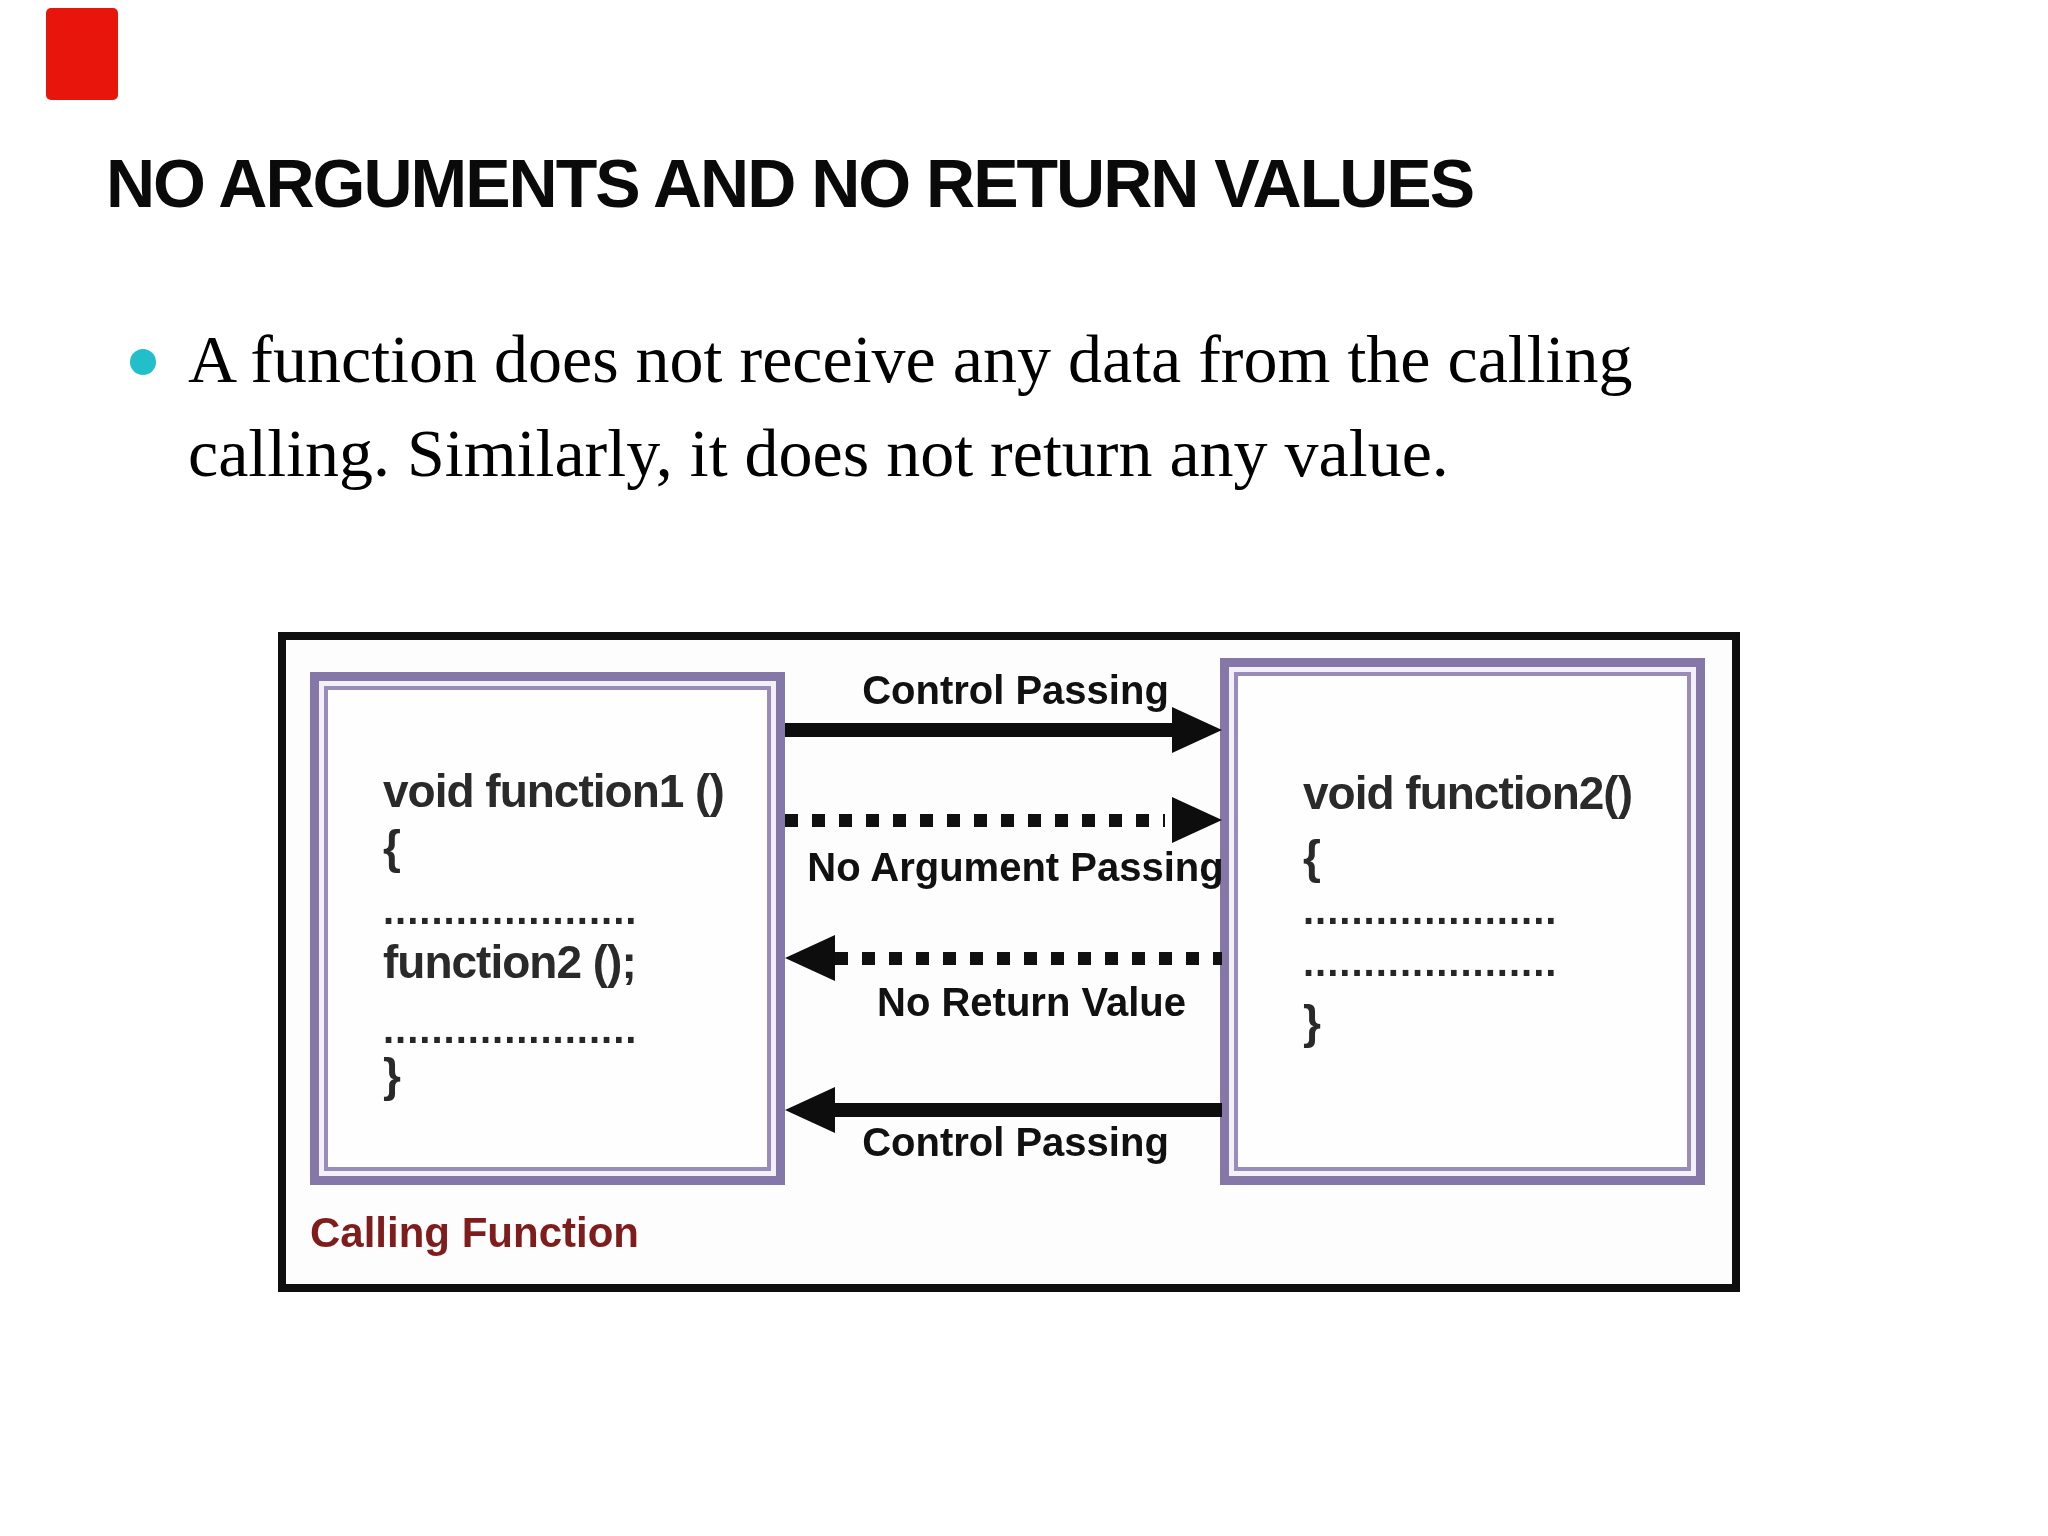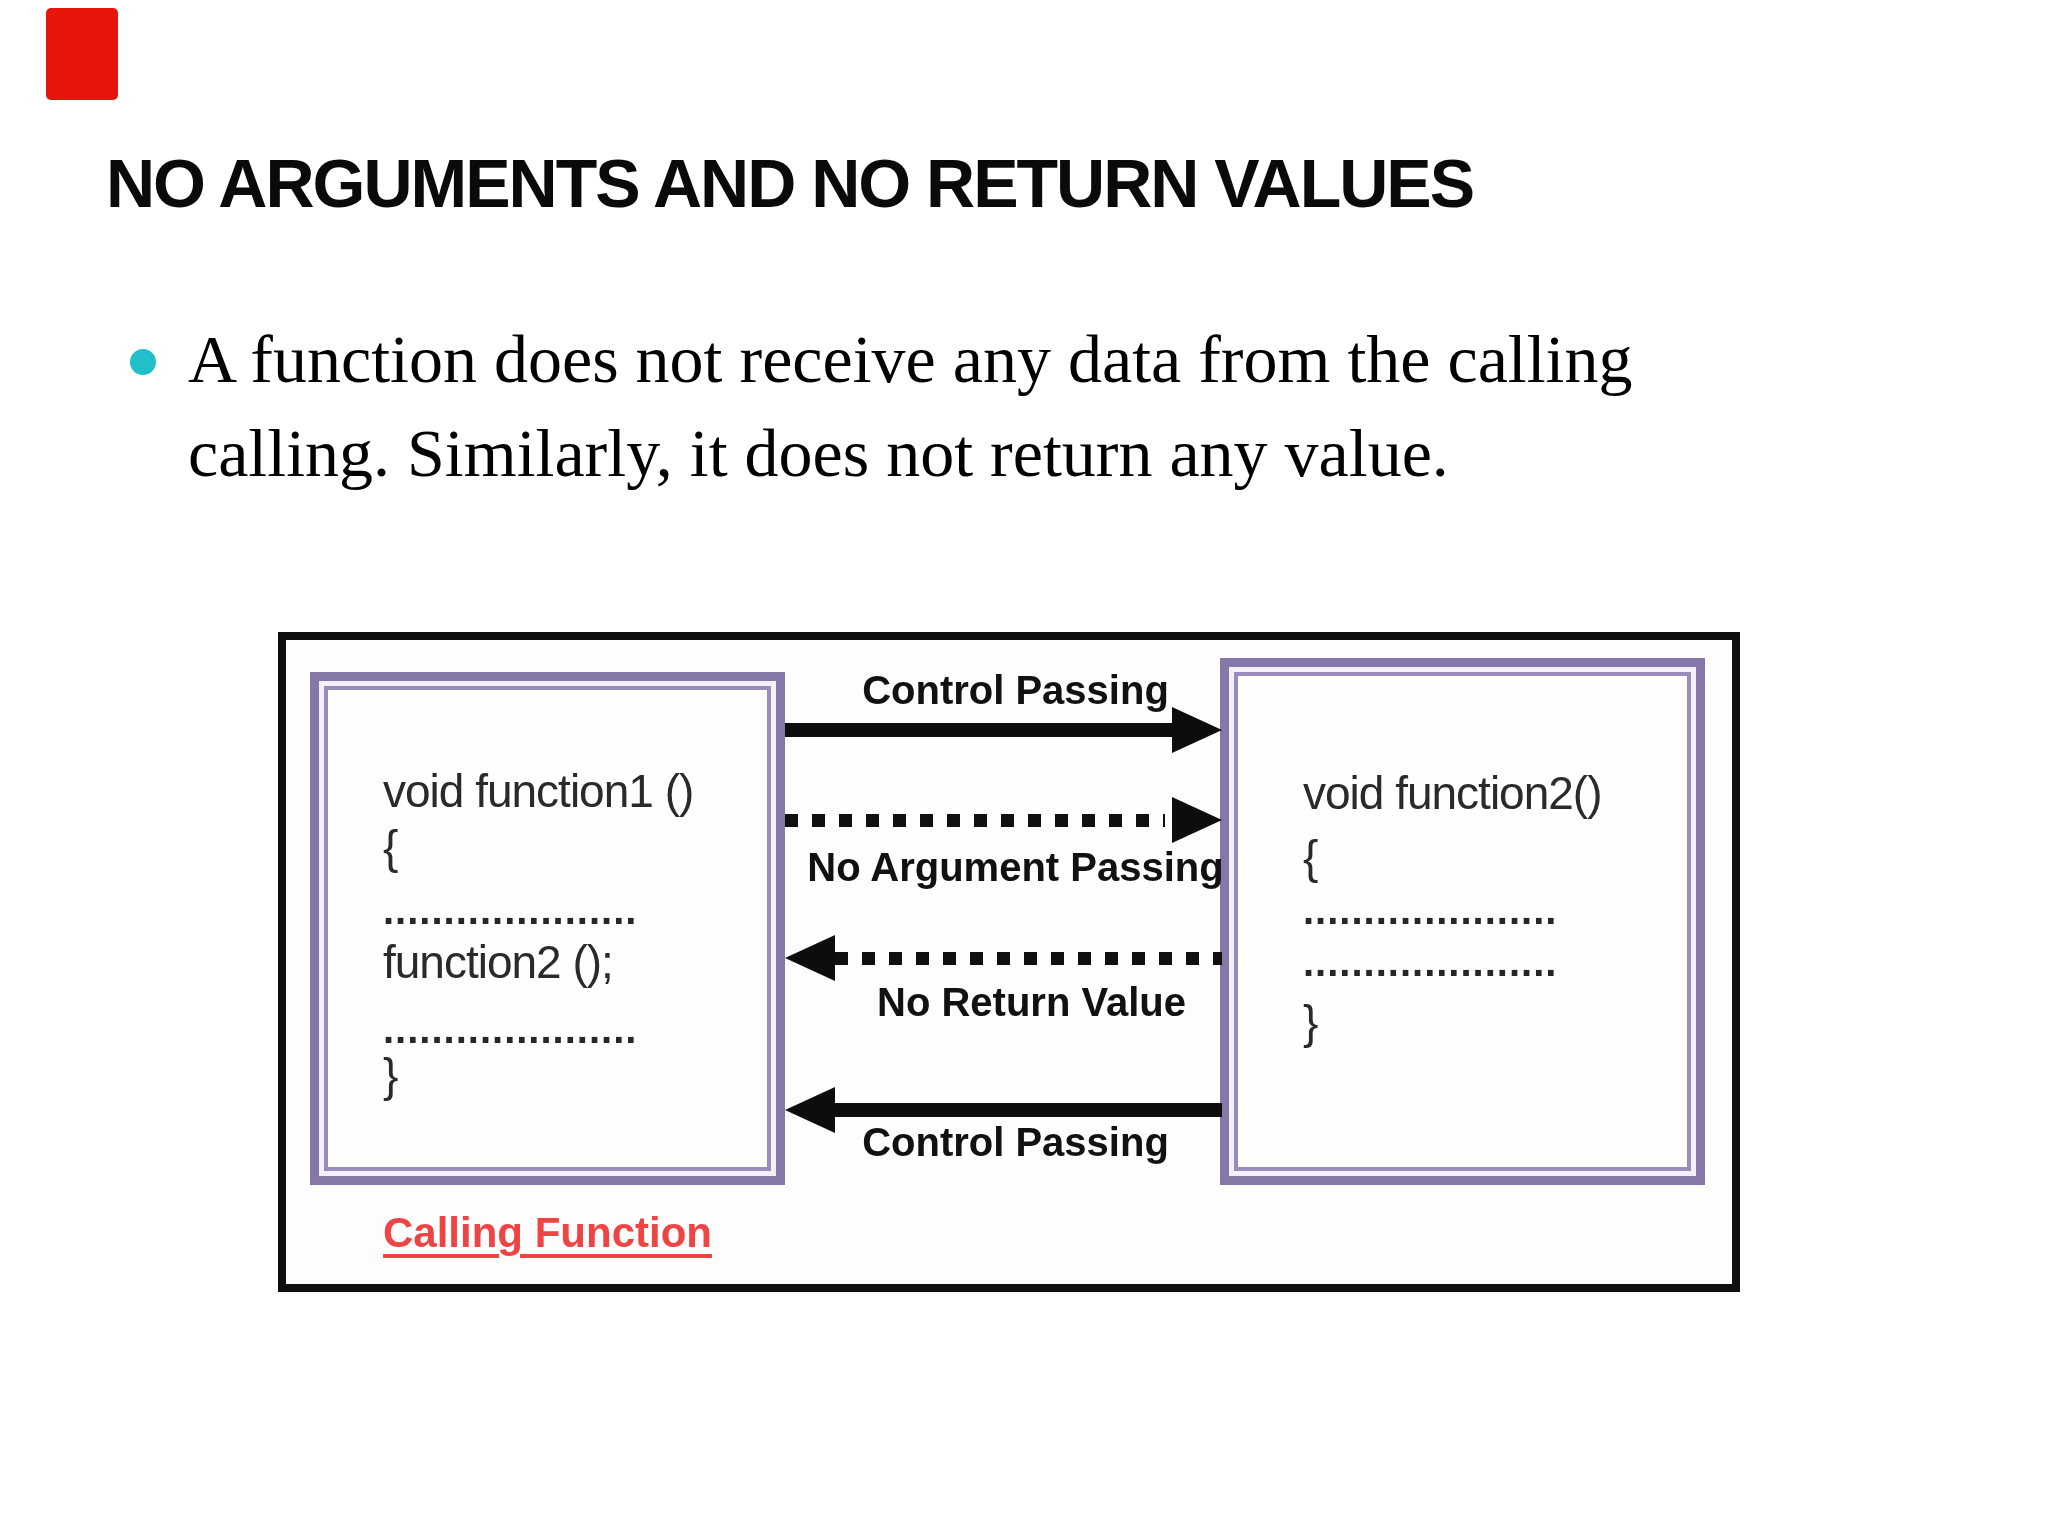--- a/index.html
+++ b/index.html
@@ -20,21 +20,21 @@
   .diagram{position:absolute;left:278px;top:632px;width:1462px;height:660px;
            border:8px solid #0f0f0f;background:#fdfdfd;box-sizing:border-box;}
 
   
   .pbox{position:absolute;border:9px solid #8577a8;background:#f3f0f8;box-sizing:border-box;}
   .pbox-inner{position:absolute;left:5px;top:5px;right:5px;bottom:5px;
               border:4px solid #9a8cba;background:#fefefe;}
   .pbox.left{left:24px;top:32px;width:475px;height:513px;}
   .pbox.right{left:934px;top:18px;width:485px;height:527px;}
 
-  .code{position:absolute;font-size:46px;line-height:46px;font-weight:normal;color:#2a2a2a;
+  .code{position:absolute;font-size:46px;line-height:46px;font-weight:bold;color:#2a2a2a;
         letter-spacing:-1px;white-space:nowrap;}
   .code.dots{font-size:40px;line-height:40px;font-weight:900;letter-spacing:1px;color:#262626;}
 
   
   .ll0{left:97px;top:128px;}  .ll1{left:97px;top:184px;}  .ll2{left:97px;top:250px;}
   .ll3{left:97px;top:299px;}  .ll4{left:97px;top:369px;}  .ll5{left:97px;top:412px;}
   
   .rl0{left:1017px;top:130px;} .rl1{left:1017px;top:194px;} .rl2{left:1017px;top:250px;}
   .rl3{left:1017px;top:302px;} .rl4{left:1017px;top:359px;}
 
@@ -51,22 +51,22 @@
   .dashes.a3{left:549px;top:312px;width:387px;}
   .head{position:absolute;width:0;height:0;border-top:23px solid transparent;
         border-bottom:23px solid transparent;}
   .head.right{border-left:50px solid #0d0d0d;}
   .head.left{border-right:50px solid #0d0d0d;}
   .head.h1{left:886px;top:67px;}
   .head.h2{left:886px;top:157px;}
   .head.h3{left:499px;top:295px;}
   .head.h4{left:499px;top:447px;}
 
-  .caption{position:absolute;font-size:42px;line-height:42px;font-weight:bold;color:#ef4444;
-           text-align:center;text-decoration:underline;text-decoration-thickness:4px;
+  .caption{position:absolute;font-size:42px;line-height:42px;font-weight:bold;color:#7f1d1d;
+           text-decoration-thickness:4px;
            text-underline-offset:7px;white-space:nowrap;}
   .cap-left{left:24px;width:475px;top:572px;}
   .cap-right{left:934px;width:485px;top:579px;}
 </style>
 </head>
 <body>
 
 <div class="stage">
 
   <div class="accent"></div>

